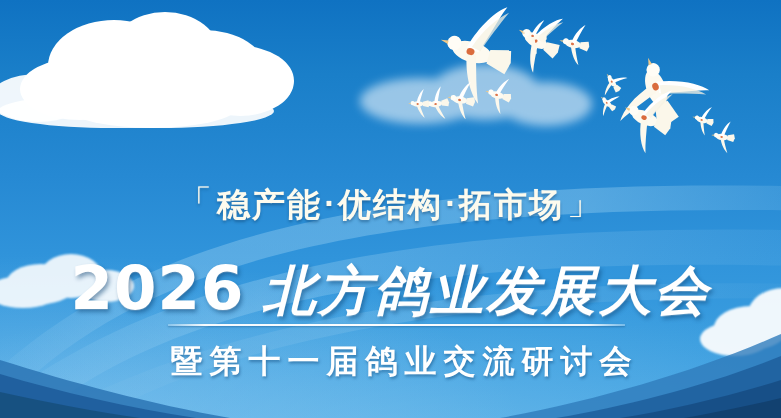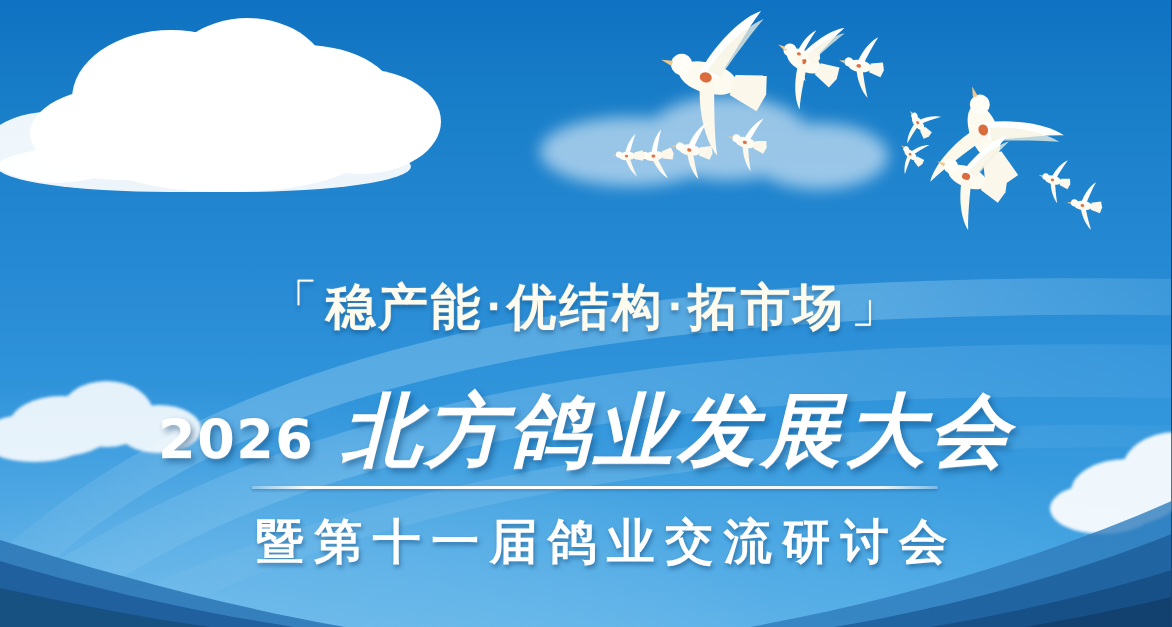--- a/index.html
+++ b/index.html
@@ -96,21 +96,21 @@
     font-size:53px;font-weight:bold;
     color:#ffffff;
     white-space:nowrap;
     letter-spacing:3px;
     text-shadow:2px 3px 4px rgba(9,60,108,.48), 0 1px 0 rgba(255,255,255,.35);
     font-style:italic;
   }
   .maintitle .year{
     font-family:"DejaVu Sans","Liberation Sans",sans-serif;
     font-style:normal;
-    font-size:36px;
+    font-size:61px;
     letter-spacing:1px;
     margin-right:18px;
   }
 
   .divider{
     position:absolute;left:168px;top:324px;
     width:457px;height:2px;
     background:linear-gradient(90deg,rgba(255,255,255,.25) 0%,rgba(255,255,255,.95) 8%,rgba(255,255,255,.98) 50%,rgba(255,255,255,.9) 92%,rgba(255,255,255,.3) 100%);
     box-shadow:0 1px 2px rgba(10,60,110,.35);
   }

